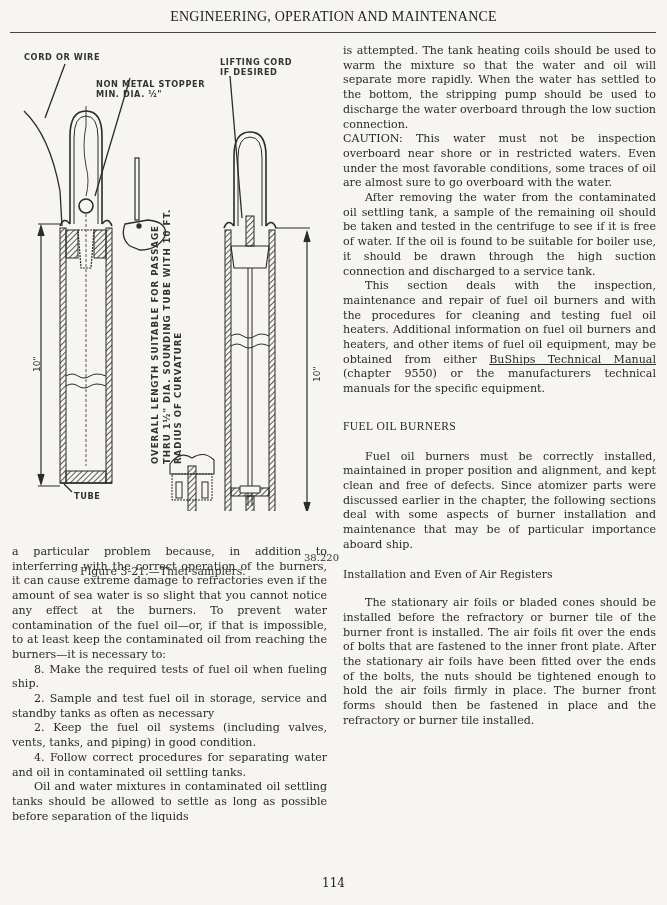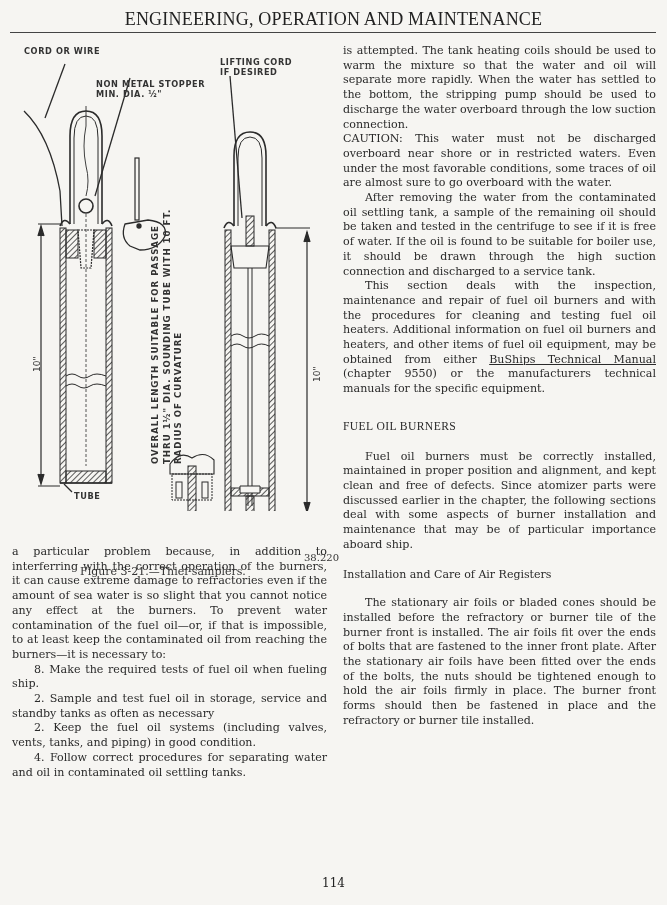--- a/index.html
+++ b/index.html
@@ -7,21 +7,21 @@
     width: 667px; height: 905px;
     background: #f6f5f2;
     position: relative;
     overflow: hidden;
     font-family: "DejaVu Serif", "Liberation Serif", serif;
     color: #262626;
   }
   .running-head {
     position: absolute; top: 9px; left: 0; width: 667px;
     text-align: center;
-    font-size: 18px; letter-spacing: 0.2px;
+    font-size: 14px; letter-spacing: 0.2px;
     font-family: "Liberation Serif", serif;
     color: #222;
   }
   .head-rule {
     position: absolute; top: 32px; left: 10px; width: 646px; height: 0;
     border-top: 1.5px solid #444;
   }
   .col {
     position: absolute;
     font-family: "DejaVu Serif", serif;
@@ -150,21 +150,21 @@
       <path d="M284 456 L287 466 L290 456" fill="#2b2b2b"></path>
 
       <path d="M150 418 Q160 404 172 412 Q184 404 194 414 L194 428 L150 428 Z" stroke-width="1.1"></path>
       <rect x="152" y="428" width="40" height="26" stroke-width="1" stroke-dasharray="2 1"></rect>
       <rect x="156" y="436" width="6" height="16" stroke-width="1"></rect>
       <rect x="182" y="436" width="6" height="16" stroke-width="1"></rect>
       <rect x="168" y="420" width="8" height="54" fill="url(#hatch)" stroke-width="1"></rect>
     </g>
   </svg>
 
-  <div class="fig-label" style="left:4px;top:0">CORD OR WIRE</div>
+  <div class="fig-label" style="left:4px;top:6px">CORD OR WIRE</div>
   <div class="fig-label" style="left:76px;top:33px">NON METAL STOPPER</div>
   <div class="fig-label" style="left:76px;top:43px">MIN. DIA. ½"</div>
   <div class="fig-label" style="left:200px;top:11px">LIFTING CORD</div>
   <div class="fig-label" style="left:200px;top:21px">IF DESIRED</div>
   <div class="fig-label" style="left:54px;top:445px">TUBE</div>
   <div class="dim-label" style="left:12px;top:326px">10"</div>
   <div class="dim-label" style="left:292px;top:336px">10"</div>
 
   <div class="vert-note">
     <div>OVERALL LENGTH SUITABLE FOR PASSAGE</div>
@@ -175,29 +175,30 @@
   <div class="fig-number">38.220</div>
   <div class="fig-caption">Figure 3-21.—Thief samplers.</div>
 </div>
 
 <div class="col left-col">
   <p>a particular problem because, in addition to interferring with the correct operation of the burners, it can cause extreme damage to refractories even if the amount of sea water is so slight that you cannot notice any effect at the burners. To prevent water contamination of the fuel oil—or, if that is impossible, to at least keep the contaminated oil from reaching the burners—it is necessary to:</p>
   <p class="indent">8. Make the required tests of fuel oil when fueling ship.</p>
   <p class="indent">2. Sample and test fuel oil in storage, service and standby tanks as often as necessary</p>
   <p class="indent">2. Keep the fuel oil systems (including valves, vents, tanks, and piping) in good condition.</p>
   <p class="indent">4. Follow correct procedures for separating water and oil in contaminated oil settling tanks.</p>
+  <p class="indent">Oil and water mixtures in contaminated oil settling tanks should be allowed to settle as long as possible before separation of the liquids</p>
 </div>
 
 <div class="col right-col">
   <p>is attempted. The tank heating coils should be used to warm the mixture so that the water and oil will separate more rapidly. When the water has settled to the bottom, the stripping pump should be used to discharge the water overboard through the low suction connection.</p>
-  <p>CAUTION: This water must not be discharged overboard near shore or in restricted waters. Even under the most favorable conditions, some traces of oil are almost sure to go overboard with the water.</p>
+  <p>CAUTION: This water must not be inspection overboard near shore or in restricted waters. Even under the most favorable conditions, some traces of oil are almost sure to go overboard with the water.</p>
   <p class="indent">After removing the water from the contaminated oil settling tank, a sample of the remaining oil should be taken and tested in the centrifuge to see if it is free of water. If the oil is found to be suitable for boiler use, it should be drawn through the high suction connection and discharged to a service tank.</p>
 
   <p class="indent"><span>This section deals with the inspection, maintenance and repair of fuel oil burners and with the procedures for cleaning and testing fuel oil heaters. Additional information on fuel oil burners and heaters, and other items of fuel oil equipment, may be obtained from either </span><span class="u">BuShips Technical Manual</span><span> (chapter 9550) or the manufacturers technical manuals for the specific equipment.</span></p>
 
   <p class="sec-head" style="margin-top:23px;margin-bottom:15px;font-size:11.6px">FUEL OIL BURNERS</p>
   <p class="indent">Fuel oil burners must be correctly installed, maintained in proper position and alignment, and kept clean and free of defects. Since atomizer parts were discussed earlier in the chapter, the following sections deal with some aspects of burner installation and maintenance that may be of particular importance aboard ship.</p>
 
-  <p class="sub-head" style="margin-top:15px;margin-bottom:14px">Installation and Care of Air Registers</p>
+  <p class="sub-head" style="margin-top:15px;margin-bottom:14px">Installation and Even of Air Registers</p>
   <p class="indent">The stationary air foils or bladed cones should be installed before the refractory or burner tile of the burner front is installed. The air foils fit over the ends of bolts that are fastened to the inner front plate. After the stationary air foils have been fitted over the ends of the bolts, the nuts should be tightened enough to hold the air foils firmly in place. The burner front forms should then be fastened in place and the refractory or burner tile installed.</p>
 </div>
 
 <div class="page-number">114</div>
 
 </body></html>

